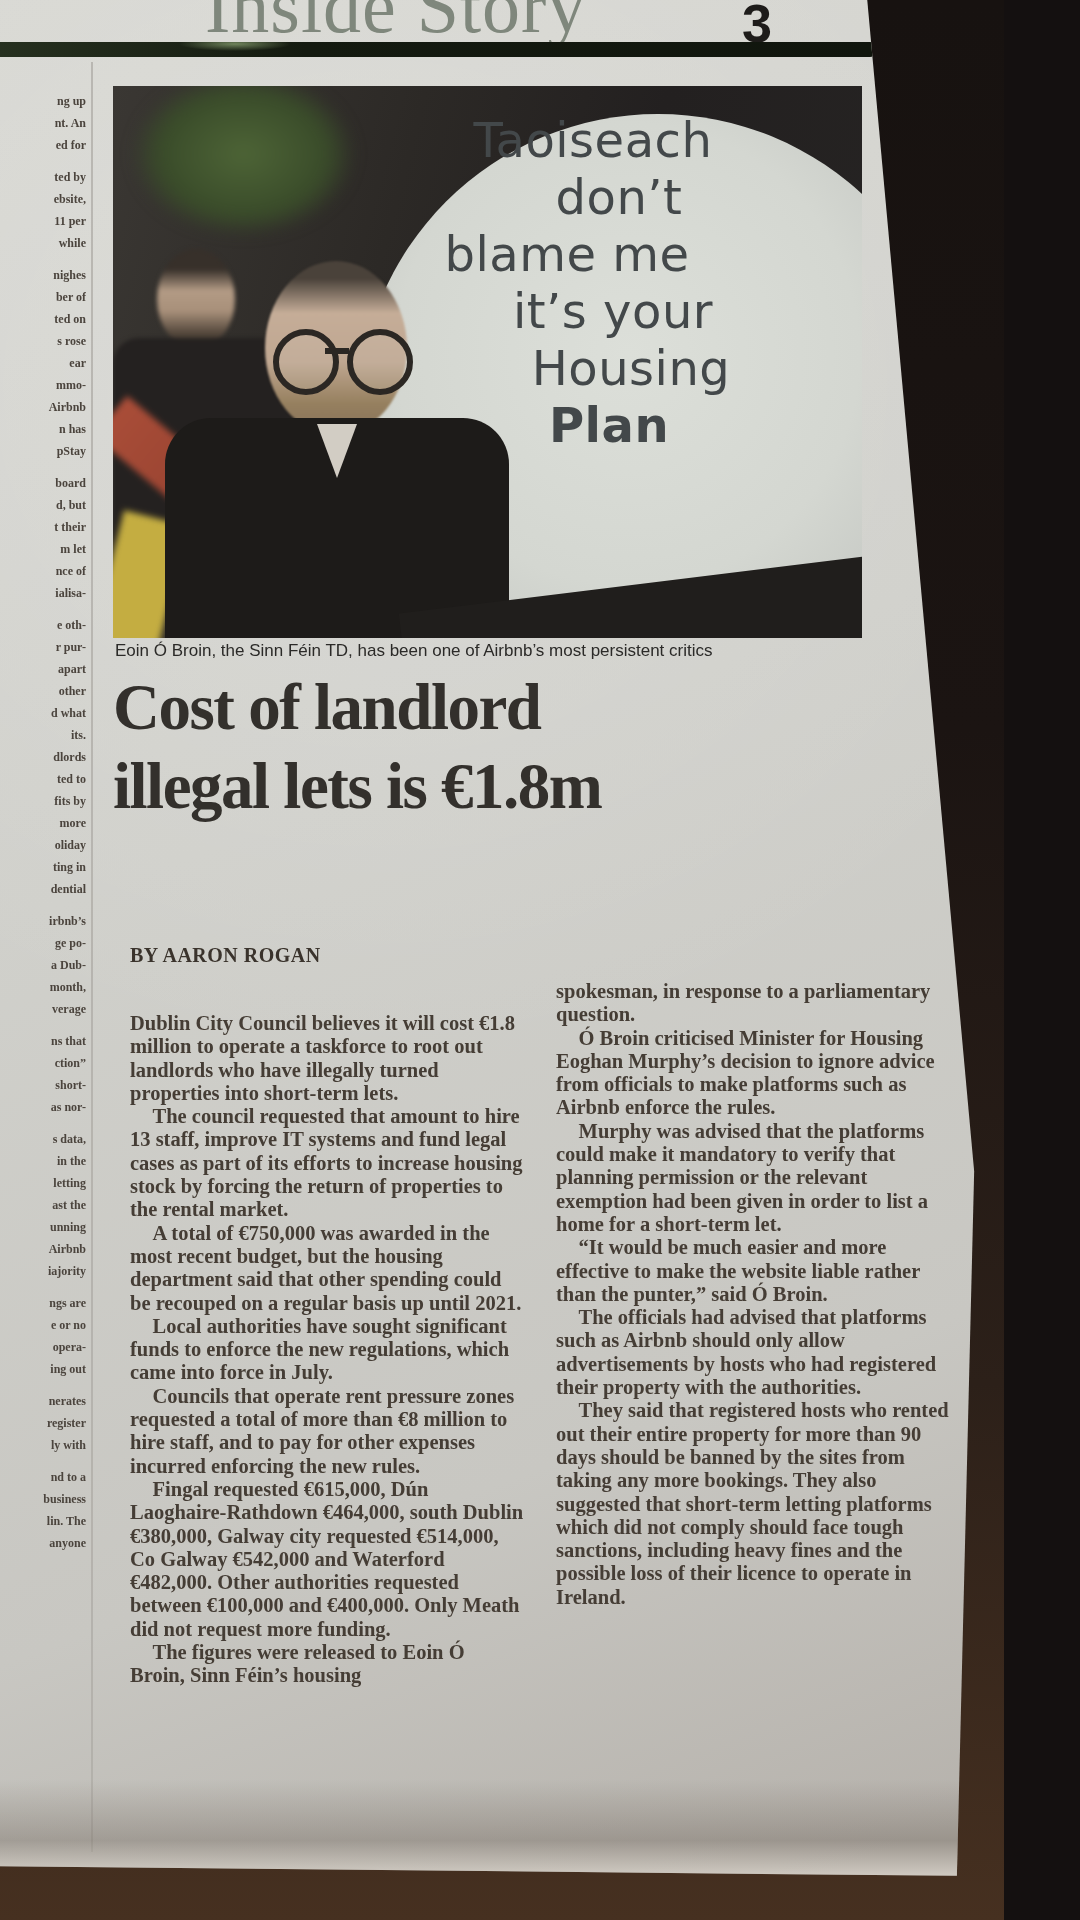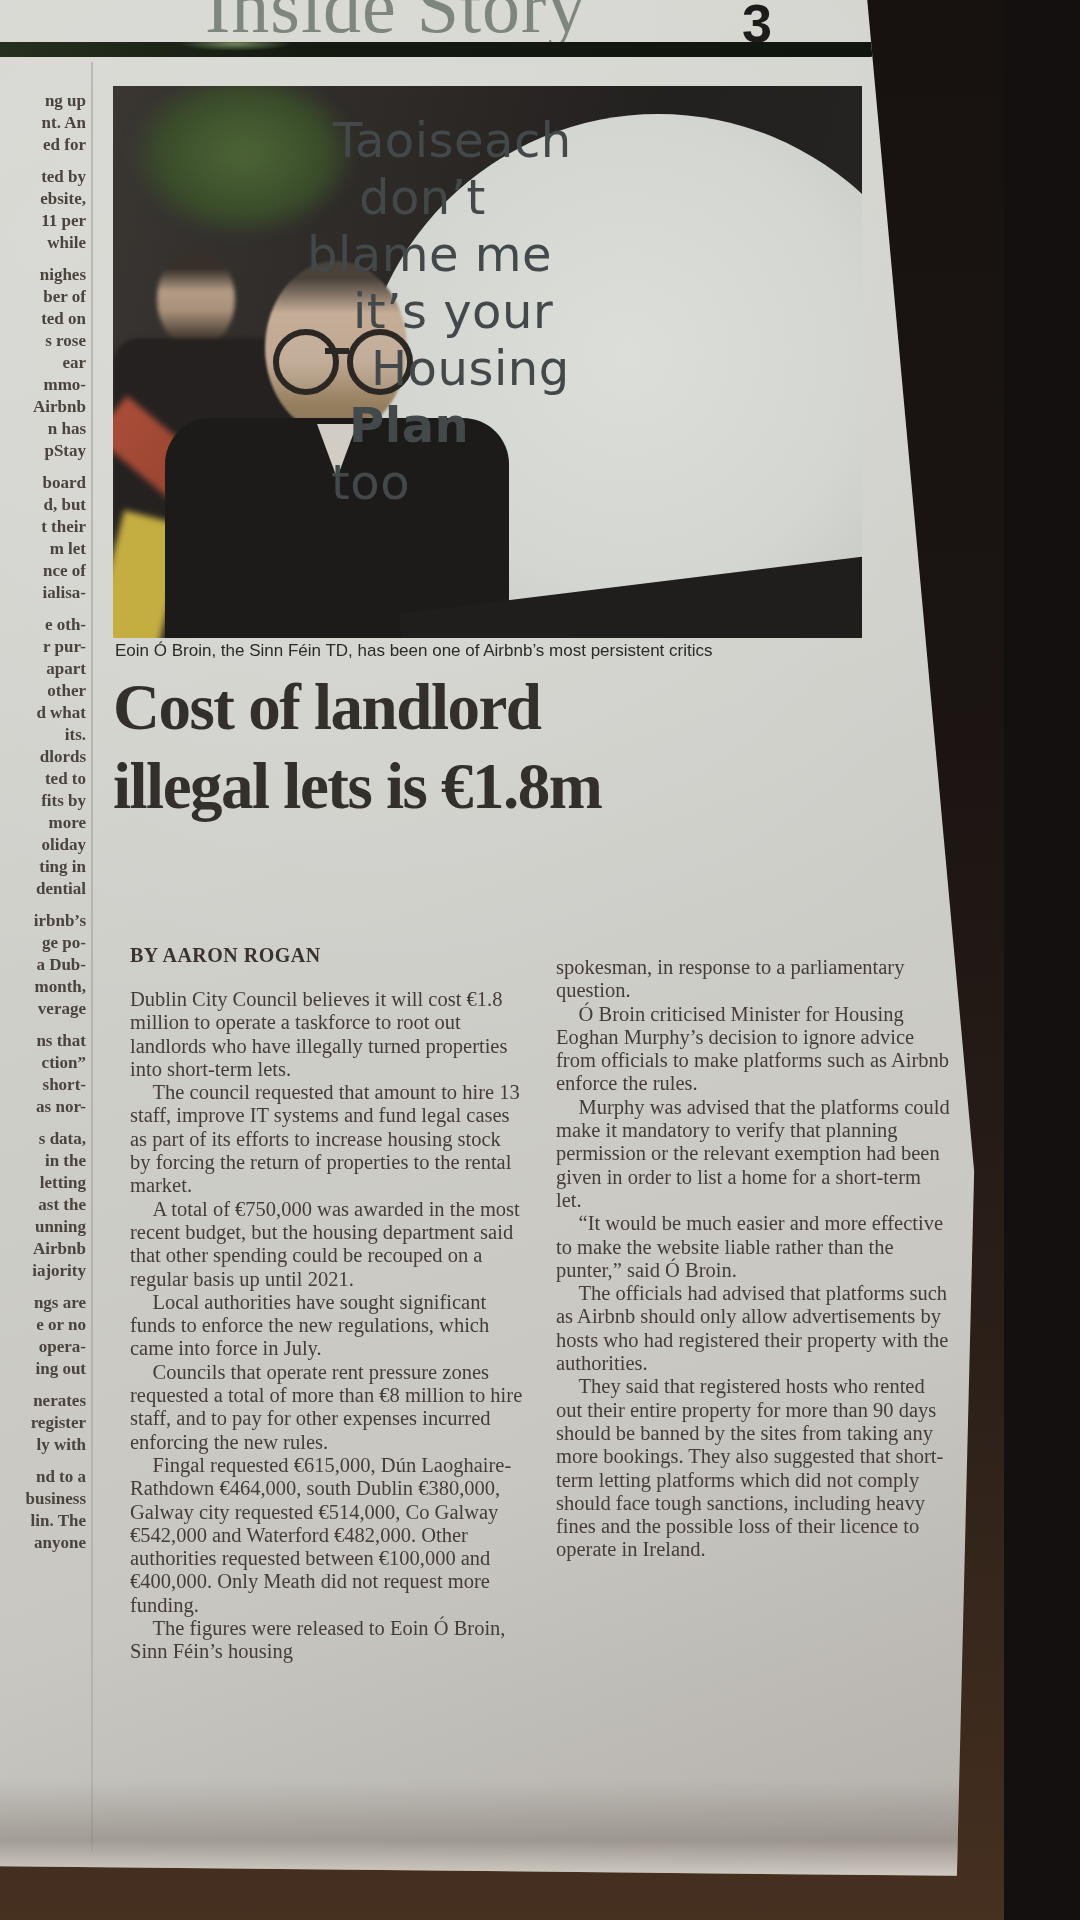--- a/index.html
+++ b/index.html
@@ -32,21 +32,21 @@
   }
   #masthead-bar{
     position:absolute;left:0;top:42px;width:874px;height:15px;border-radius:0 4px 4px 0;
     background:
       radial-gradient(80px 10px at 235px 2px, rgba(140,165,115,.75), rgba(140,165,115,0) 70%),
       linear-gradient(90deg,#26301f 0%,#141a10 35%,#10150d 100%);
   }
   
   #left-strip{
     position:absolute;left:0;top:90px;width:86px;text-align:right;padding-right:3px;
-    color:#4b443d;font-weight:bold;font-size:17px;
+    color:#4b443d;font-weight:bold;font-size:12px;
   }
   #left-strip .frag{line-height:22px;height:22px;white-space:nowrap;overflow:hidden;}
   #left-strip .frag.gap{height:10px;}
   #left-rule{position:absolute;left:91px;top:62px;width:2px;height:1790px;background:#aeaba5;opacity:.75;}
   
   #photo{
     position:absolute;left:113px;top:86px;width:749px;height:552px;overflow:hidden;
     background:linear-gradient(105deg,#3a3733 0%,#2c2926 35%,#232020 62%,#262423 100%);
   }
   .photo-plant{
@@ -73,21 +73,21 @@
   #glasses-left{left:160px;}
   #glasses-right{left:234px;}
   #glasses-bridge{position:absolute;left:212px;top:262px;width:24px;height:6px;background:#2b2723;}
   .photo-person-foreground-torso{position:absolute;left:52px;top:332px;width:344px;height:240px;
     background:#1d1b19;border-radius:46px 46px 0 0;}
   .photo-collar{position:absolute;left:204px;top:338px;width:40px;height:54px;background:#d2cdc4;
     clip-path:polygon(0 0,100% 0,50% 100%);}
   .photo-dark-wedge{position:absolute;left:290px;top:498px;width:480px;height:100px;background:#201e1c;
     transform:rotate(-7deg);}
   #overlay-text{
-    position:absolute;left:210px;top:26px;width:520px;text-align:left;
+    position:absolute;left:210px;top:26px;width:520px;text-align:center;
     font-family:"DejaVu Sans","Liberation Sans",sans-serif;font-size:48px;line-height:57px;
     color:#43484a;letter-spacing:.5px;
   }
   .overlay-line{white-space:nowrap;}
   .overlay-line:nth-child(1){transform:translateX(10px);}
   .overlay-line:nth-child(2){transform:translateX(36px);}
   .overlay-line:nth-child(3){transform:translateX(-16px);}
   .overlay-line:nth-child(4){transform:translateX(30px);}
   .overlay-line:nth-child(5){transform:translateX(48px);}
   .overlay-line:nth-child(6){transform:translateX(26px);font-weight:bold;}
@@ -99,22 +99,23 @@
   }
   #headline{
     position:absolute;left:113px;top:668px;width:760px;
     font-weight:bold;font-size:65px;line-height:79px;letter-spacing:-1.5px;color:#33302c;
   }
   #byline{
     position:absolute;left:130px;top:944px;font-weight:bold;font-size:20px;color:#3a332c;letter-spacing:.5px;
   }
   
   .body-col{
-    position:absolute;width:394px;font-size:20.5px;line-height:23.3px;font-weight:normal;color:#453d35;
+    position:absolute;width:394px;font-size:20.5px;line-height:23.3px;font-weight:bold;color:#453d35;
     text-align:left;
+    margin-top:24px;
   }
   #column-1{left:130px;top:988px;}
   #column-2{left:556px;top:956px;}
   .body-col p{margin:0;text-indent:1.1em;}
   .body-col p:first-child{text-indent:0;}
 </style>
 </head>
 <body>
 
 <div id="stage">
@@ -217,21 +218,20 @@
       <div class="photo-person-foreground-torso"></div>
       <div class="photo-collar"></div>
       <div class="photo-dark-wedge"></div>
       <div id="overlay-text">
           <div class="overlay-line">Taoiseach</div>
           <div class="overlay-line">don’t</div>
           <div class="overlay-line">blame me</div>
           <div class="overlay-line">it’s your</div>
           <div class="overlay-line">Housing</div>
           <div class="overlay-line">Plan</div>
-          <div class="overlay-line">too</div>
         </div>
     </div>
 
     <div id="caption">Eoin Ó Broin, the Sinn Féin TD, has been one of Airbnb’s most persistent critics</div>
 
     <div id="headline">
         <div class="headline-line">Cost of landlord</div>
         <div class="headline-line">illegal lets is €1.8m</div>
       </div>
 

